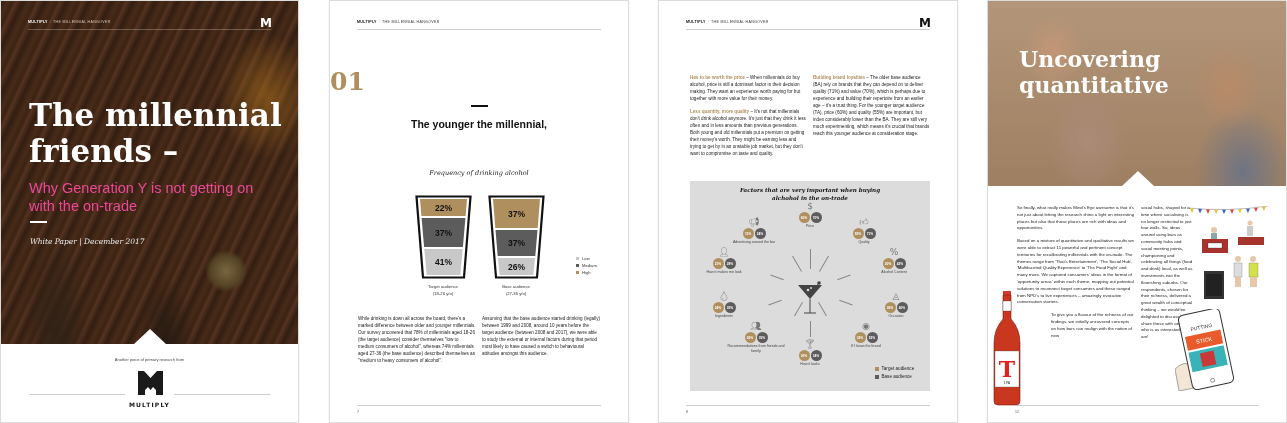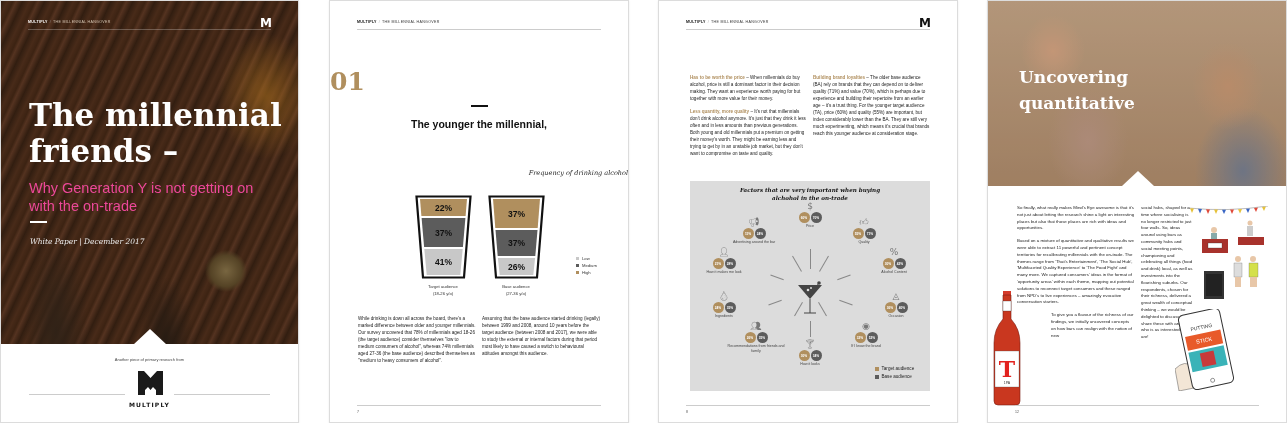--- a/index.html
+++ b/index.html
@@ -52,21 +52,21 @@
   .big-m { position: absolute; left: 136px; top: 26px; width: 27px; height: 26px; }
   .brand-word { position: absolute; top: 57px; width: 100%; text-align: center; font-family: "DejaVu Sans", sans-serif;
     font-weight: 700; font-size: 6px; letter-spacing: 1.2px; color: #111; }
 
   
   .chap-num { position: absolute; top: 66px; width: 100%; text-align: left; font-family: "DejaVu Serif", serif;
     font-weight: 700; font-size: 25px; color: #b08f5e; }
   .chap-rule { position: absolute; left: 141px; top: 104px; width: 17px; height: 1.5px; background: #111; }
   .chap-title { position: absolute; top: 116px; width: 100%; text-align: center; font-weight: 700;
     font-size: 10.5px; line-height: 15px; color: #111; }
-  .chart-title { position: absolute; top: 168px; width: 100%; text-align: right; font-family: "DejaVu Serif", serif;
+  .chart-title { position: absolute; top: 168px; width: 100%; text-align: center; font-family: "DejaVu Serif", serif;
     font-style: italic; font-size: 6.5px; color: #222; }
   .glass { position: absolute; top: 194px; width: 57px; height: 84px; }
   .glass svg { display: block; }
   .glass-label { position: absolute; top: 283px; width: 80px; text-align: center; font-size: 4.2px; line-height: 6.5px; color: #333; }
   .legend2 { position: absolute; left: 246px; top: 254px; font-size: 4.2px; line-height: 7px; color: #333; }
   .legend2 .sw { display: inline-block; width: 3px; height: 3px; margin-right: 3px; vertical-align: middle; }
   .col { position: absolute; font-size: 4.6px; line-height: 7px; color: #222; }
   .footrule { position: absolute; left: 27px; right: 27px; top: 404px; height: 0.6px; background: #ccc; }
   .pagenum { position: absolute; left: 27px; top: 409px; font-size: 3.5px; color: #555; }
 
@@ -89,22 +89,22 @@
 
   
   .photo4 { position: absolute; left: 0; top: 0; width: 100%; height: 185px;
     background:
       radial-gradient(ellipse 40px 45px at 65px 50px, #d6a888 0%, rgba(214,168,136,0) 80%),
       radial-gradient(ellipse 45px 55px at 240px 85px, #c89a78 0%, rgba(200,154,120,0) 80%),
       radial-gradient(ellipse 60px 80px at 255px 170px, #6c7e98 0%, rgba(108,126,152,0) 80%),
       radial-gradient(ellipse 50px 70px at 100px 140px, #b9998a 0%, rgba(185,153,138,0) 80%),
       linear-gradient(180deg, #c2a88c 0%, #a98b6e 100%); }
   .photo4::after { content:""; position:absolute; inset:0; background: rgba(120,80,50,0.2); }
-  .title4 { position: absolute; left: 31px; top: 63px; z-index: 2; font-family: "DejaVu Serif", serif;
-    font-weight: 700; font-size: 17px; line-height: 26px; color: #fff; }
+  .title4 { position: absolute; left: 31px; top: 45px; z-index: 2; font-family: "DejaVu Serif", serif;
+    font-weight: 700; font-size: 22px; line-height: 26px; color: #fff; }
   .notch4 { position: absolute; left: 134px; top: 170px; z-index: 3; width: 0; height: 0;
     border-left: 16px solid transparent; border-right: 16px solid transparent; border-bottom: 15px solid #fff; }
   .illus-bunting { position: absolute; left: 200px; top: 205px; width: 80px; height: 10px; }
   .illus-stage { position: absolute; left: 208px; top: 218px; width: 72px; height: 88px; }
   .illus-phone { position: absolute; left: 187px; top: 308px; width: 66px; height: 82px; }
   .illus-bottle { position: absolute; left: 4px; top: 290px; width: 30px; height: 115px; }
 </style>
 </head>
 <body>
 

